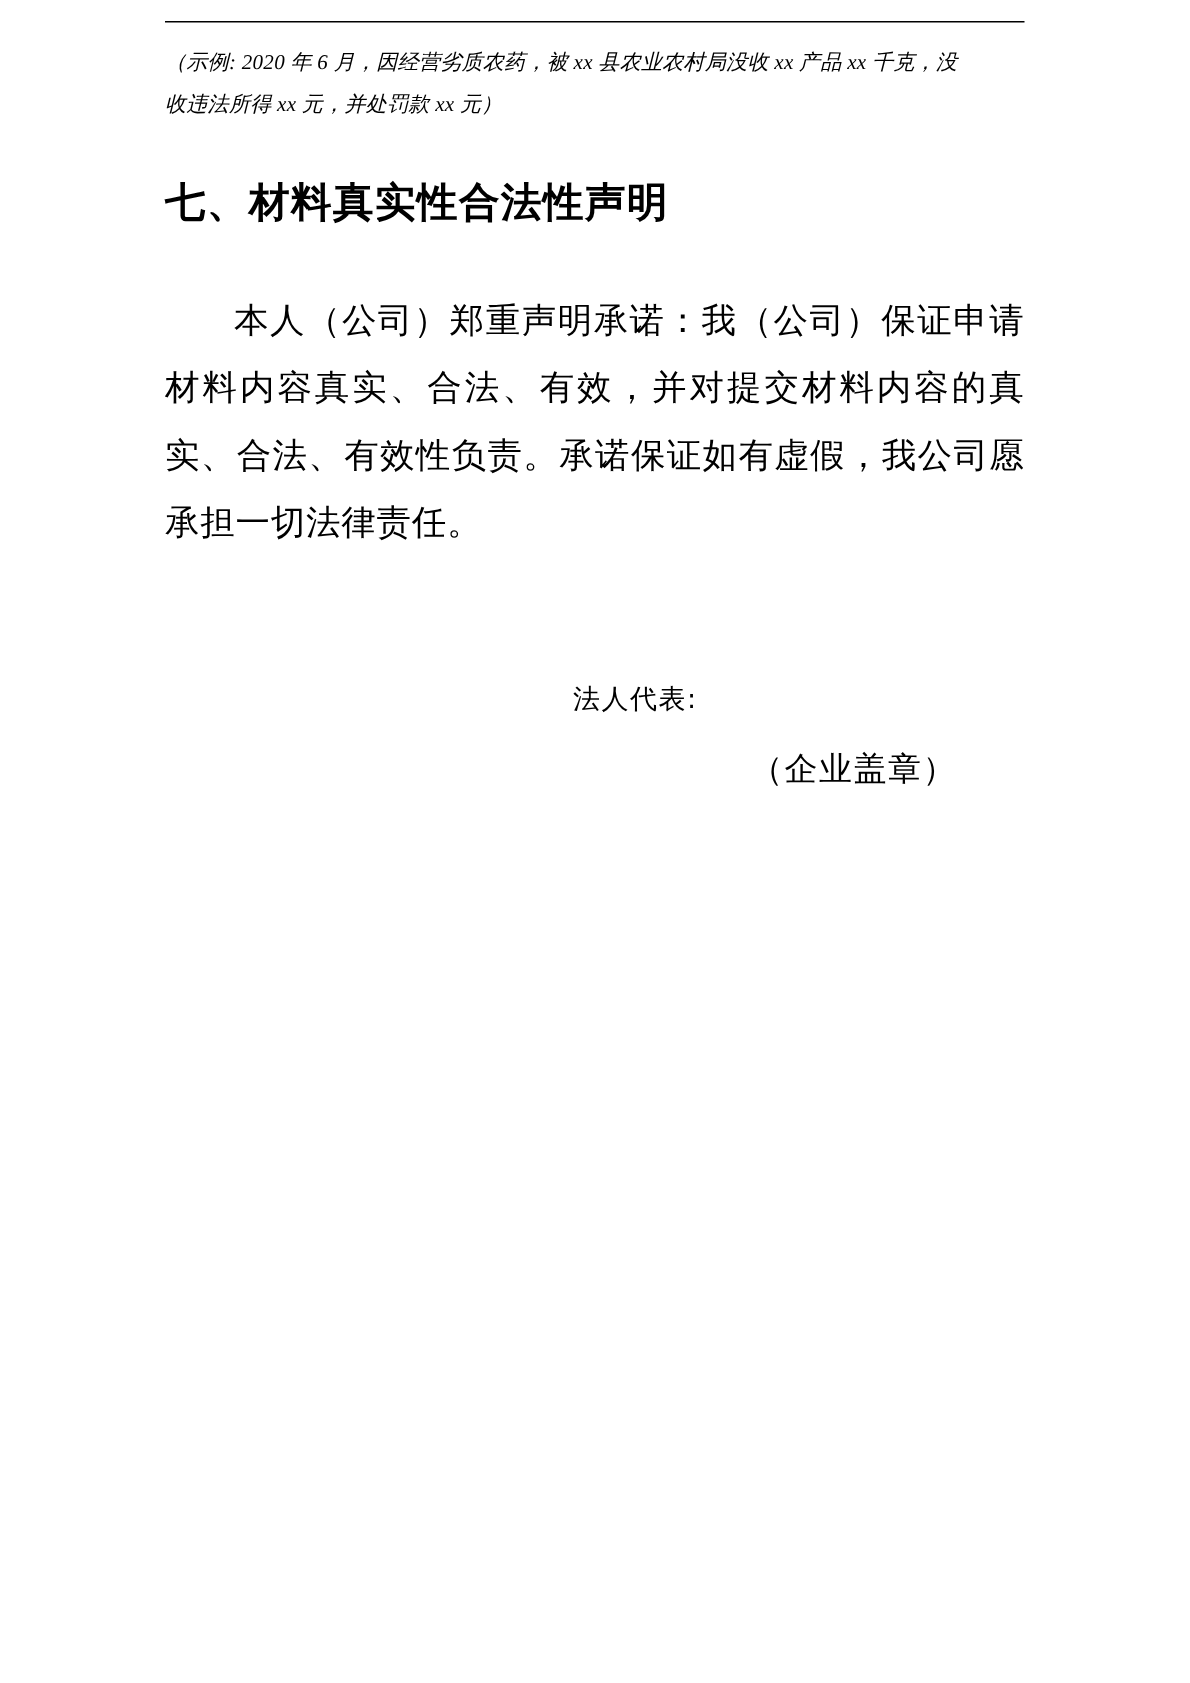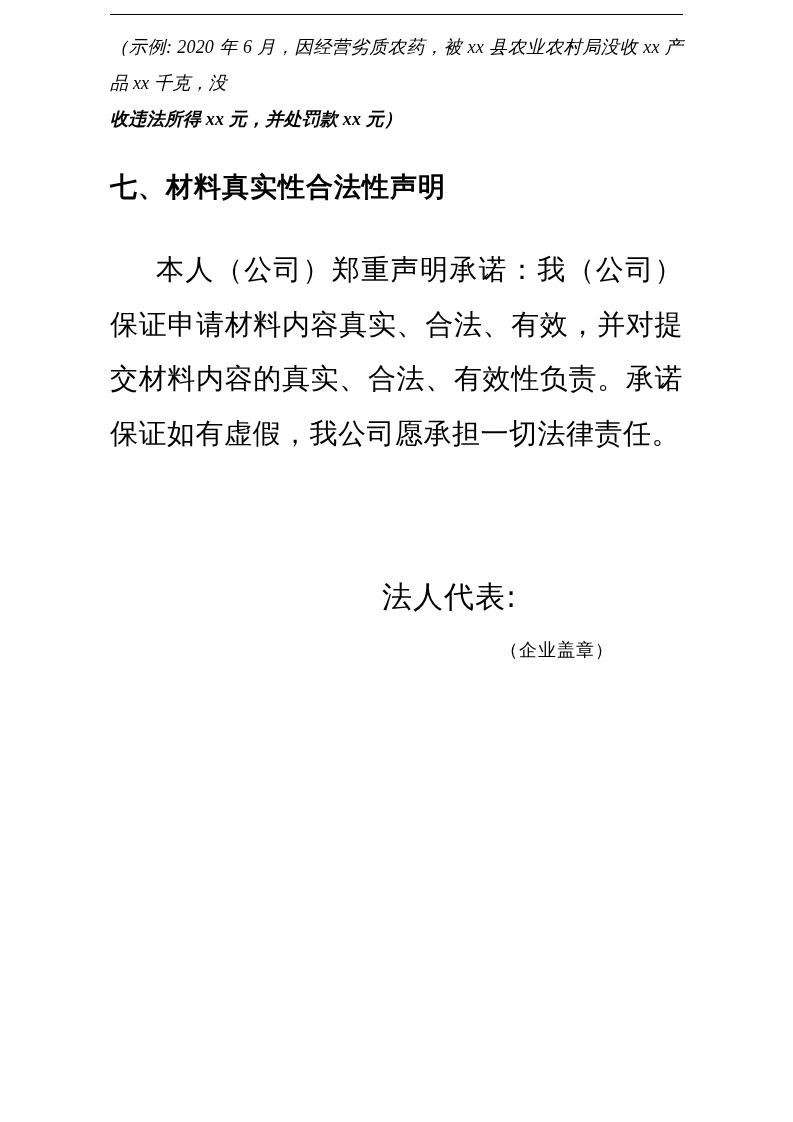--- a/index.html
+++ b/index.html
@@ -58,63 +58,62 @@
   .fullrule {
     width: 100%;
     border-bottom: 1.4px solid #000;
     height: 0;
     margin-top: 14px;
   }
 
   
   .example {
     margin-top: 14px;
-    font-size: 18px;
+    font-size: 14px;
     line-height: 2.0;
     font-family: "Liberation Serif", "DejaVu Serif", serif;
     font-style: italic;
     letter-spacing: 0.2px;
     text-align: justify;
   }
   .example .l2 {
     display: block;
-    font-weight: bold;
   }
 
   
   h1.section-title {
     font-family: Liberation Mono, monospace;
     font-size: 27px;
     font-weight: bold;
     margin: 32px 0 0 0;
     letter-spacing: 1px;
   }
 
   
   .body-para {
     margin-top: 38px;
-    font-size: 28px;
+    font-size: 23px;
     line-height: 1.95;
     text-align: justify;
     text-indent: 46px;
-    font-family: Liberation Serif, serif;
+    font-family: Liberation Sans, sans-serif;
     letter-spacing: 0.5px;
   }
 
   
   .sign-rep {
-    margin-top: 116px;
-    font-size: 30px;
+    margin-top: 84px;
+    font-size: 18px;
     font-family: "DejaVu Sans", "Liberation Sans", sans-serif;
     padding-left: 272px;
     letter-spacing: 1px;
   }
   .sign-seal {
     margin-top: 20px;
-    font-size: 18px;
+    font-size: 22px;
     font-family: "DejaVu Sans", "Liberation Sans", sans-serif;
     padding-left: 390px;
     letter-spacing: 1px;
   }
 </style>
 </head>
 <body>
 
 <div class="page">
 

